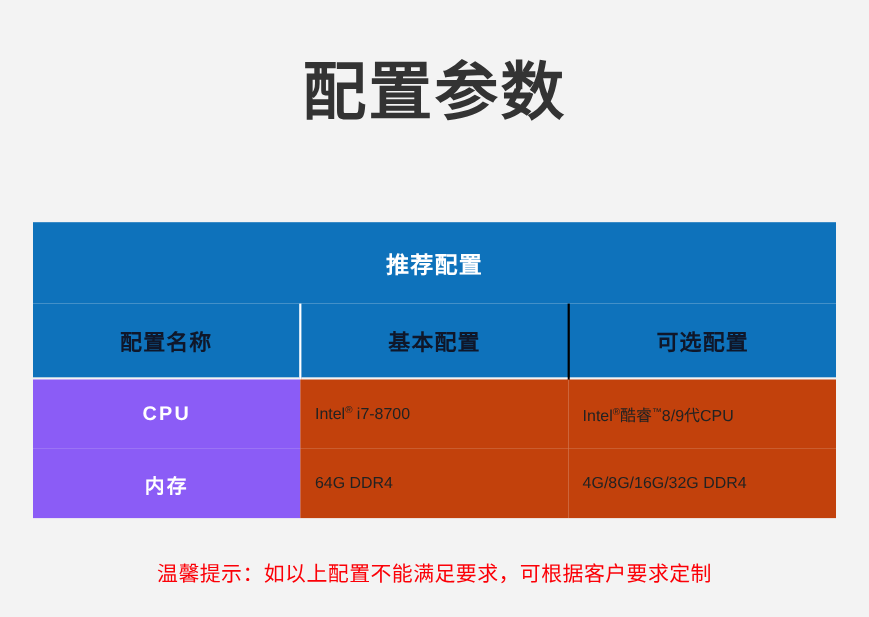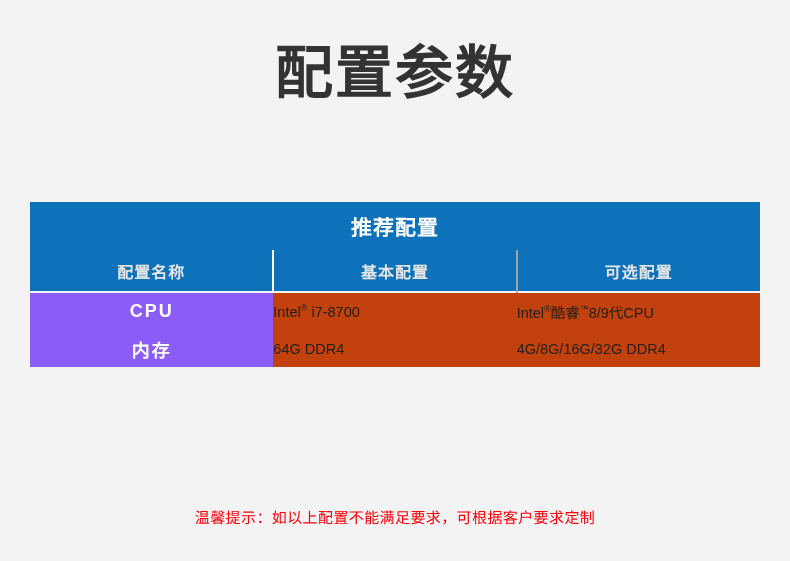--- a/index.html
+++ b/index.html
@@ -18,21 +18,21 @@
 
   .page {
     position: relative;
     width: 790px;
     height: 561px;
   }
 
   
   .page-title {
     position: absolute;
-    top: 40px;
+    top: 52px;
     left: 0;
     width: 790px;
     text-align: center;
     font-size: 58px;
     line-height: 66px;
     font-weight: bold;
     color: #333333;
     letter-spacing: 2px;
   }
 
@@ -41,21 +41,21 @@
     position: absolute;
     left: 30px;
     top: 202px;
     width: 730px;
     border-collapse: collapse;
     table-layout: fixed;
   }
 
   .spec-table td,
   .spec-table th {
-    padding: 0;
+    padding: 13px;
     margin: 0;
     border: none;
     vertical-align: middle;
   }
 
   
   .banner-cell {
     height: 48px;
     background: #0e72bb;
     color: #ffffff;
@@ -63,28 +63,28 @@
     font-weight: bold;
     text-align: center;
     letter-spacing: 1px;
     border-bottom: 2px solid #f3f3f3;
   }
 
   
   .col-head {
     height: 41px;
     background: #0e72bb;
-    color: #e5e5e5;
-    font-size: 16px;
+    color: #0f172a;
+    font-size: 20px;
     font-weight: bold;
     text-align: center;
     letter-spacing: 1px;
   }
   .col-head.sep-right {
-    border-right: 2px solid #a3a3a3;
+    border-right: 2px solid #000000;
   }
   .col-head.head-name {
     border-right: 2px solid #ffffff;
   }
 
   
   .row-label {
     height: 37px;
     background: #8b5cf6;
     color: #ffffff;
@@ -120,21 +120,21 @@
     line-height: 0;
   }
 
   
   .footer-note {
     position: absolute;
     top: 506px;
     left: 0;
     width: 790px;
     text-align: center;
-    font-size: 15px;
+    font-size: 19px;
     color: #fb0007;
     letter-spacing: 0.4px;
     font-family: Liberation Serif, serif;
   }
 </style>
 </head>
 <body>
 
 <div class="page">
 

